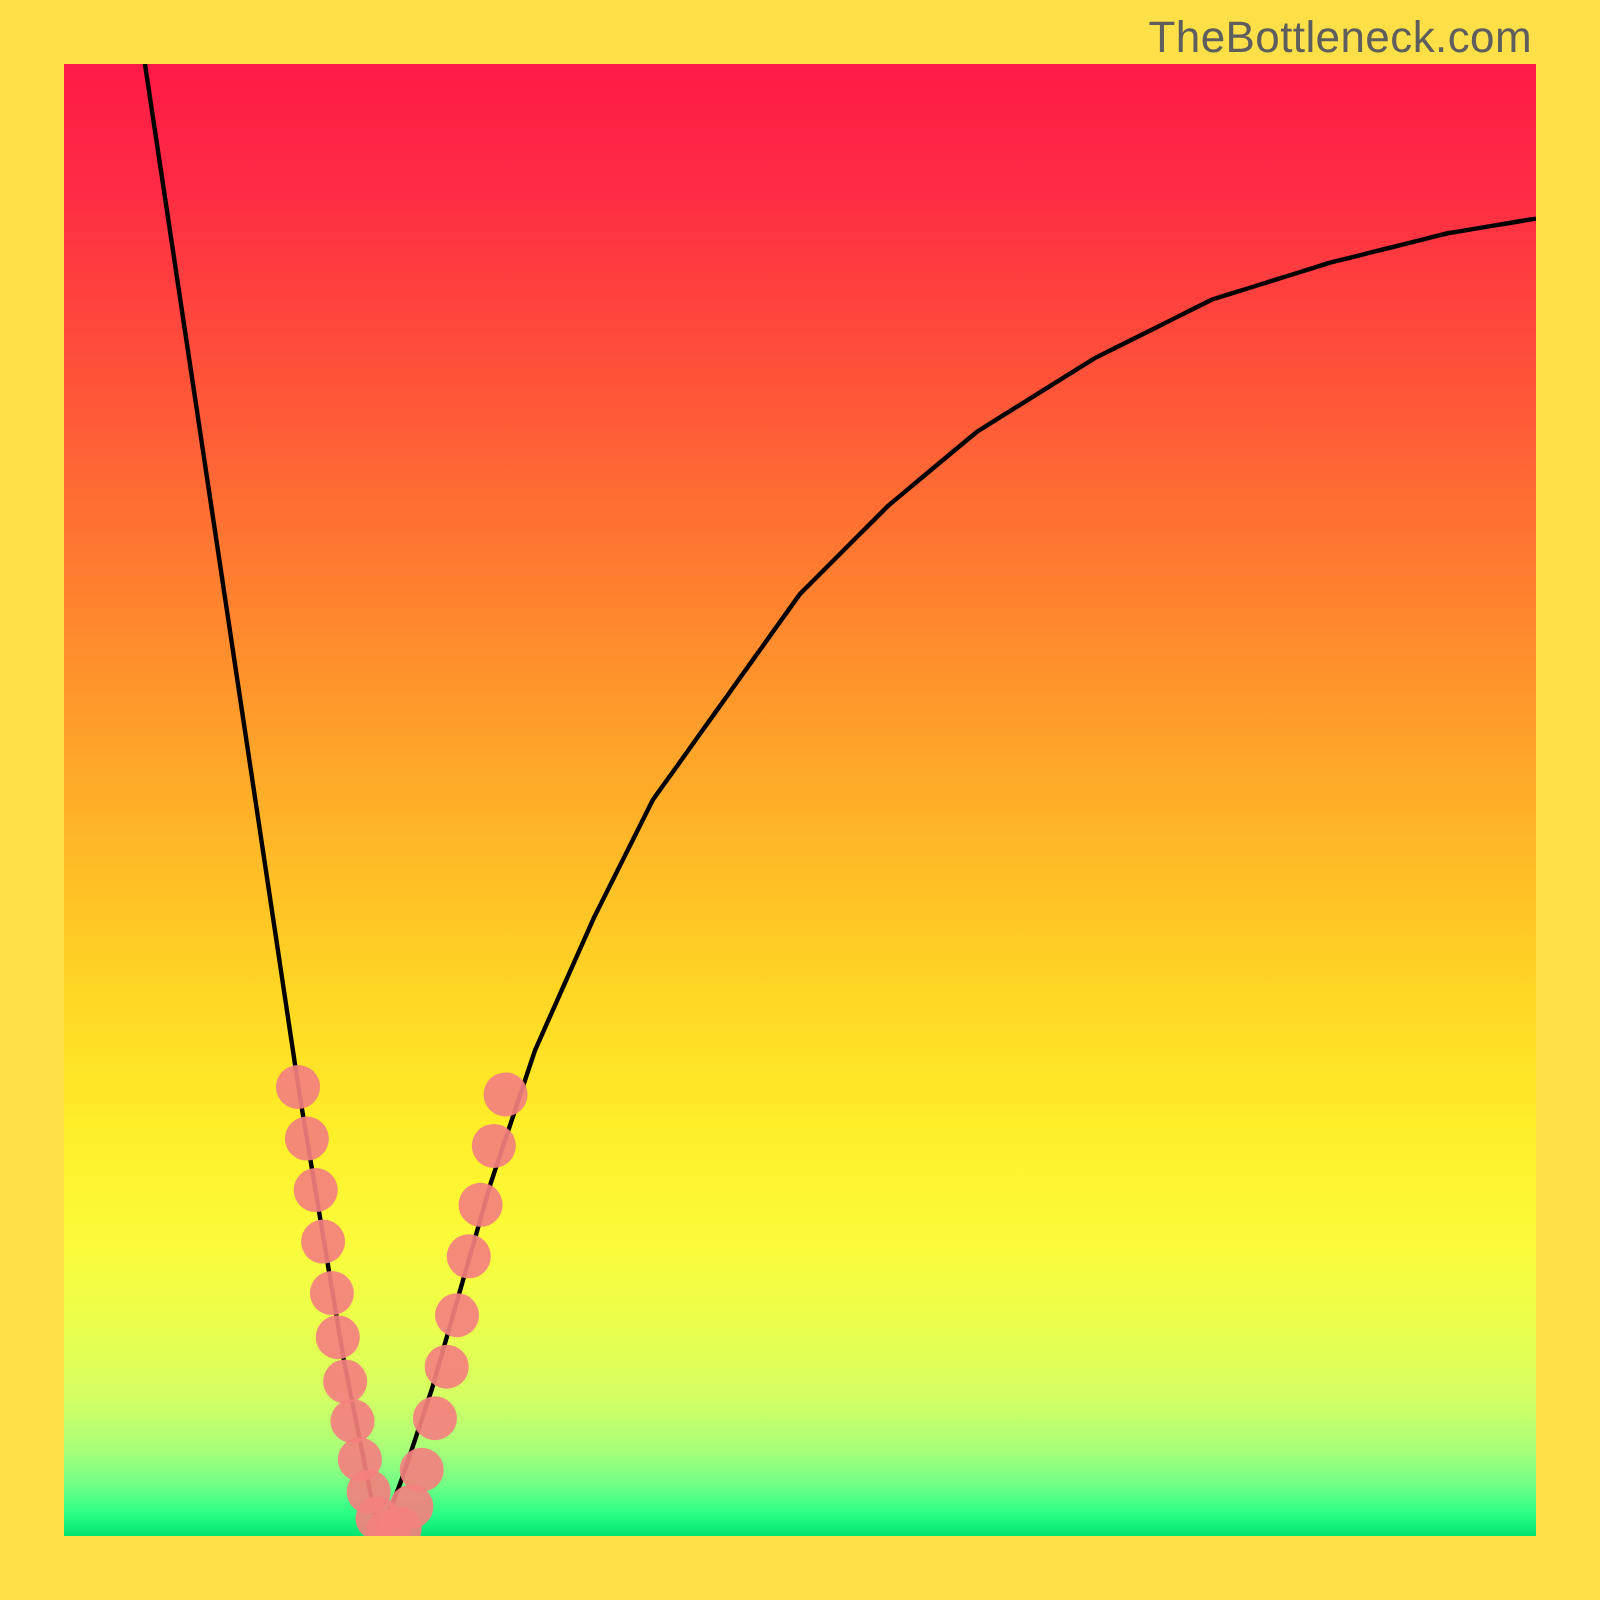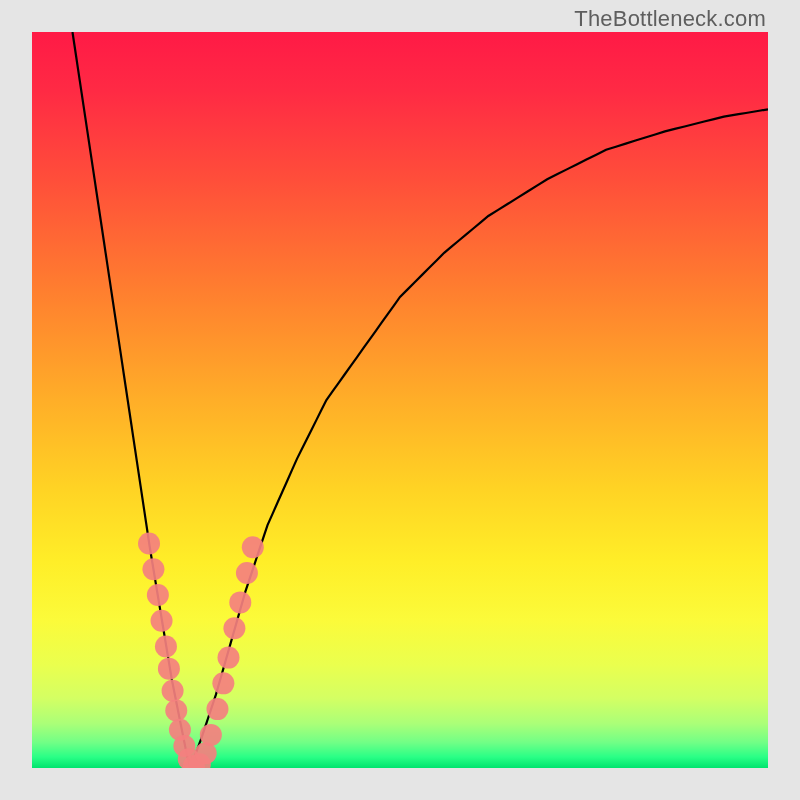--- a/index.html
+++ b/index.html
@@ -9,21 +9,21 @@
     height: 800px;
     overflow: hidden;
     background: #000;
     font-family: Arial, Helvetica, sans-serif;
   }
   .frame {
     position: absolute;
     top: 0; left: 0;
     width: 800px;
     height: 800px;
-    background: #e5e5e5;
+    background: #fde047;
   }
   .plot-area {
     position: absolute;
     top: 32px;
     left: 32px;
     width: 736px;
     height: 736px;
     overflow: hidden;
   }
   .gradient-bg {

